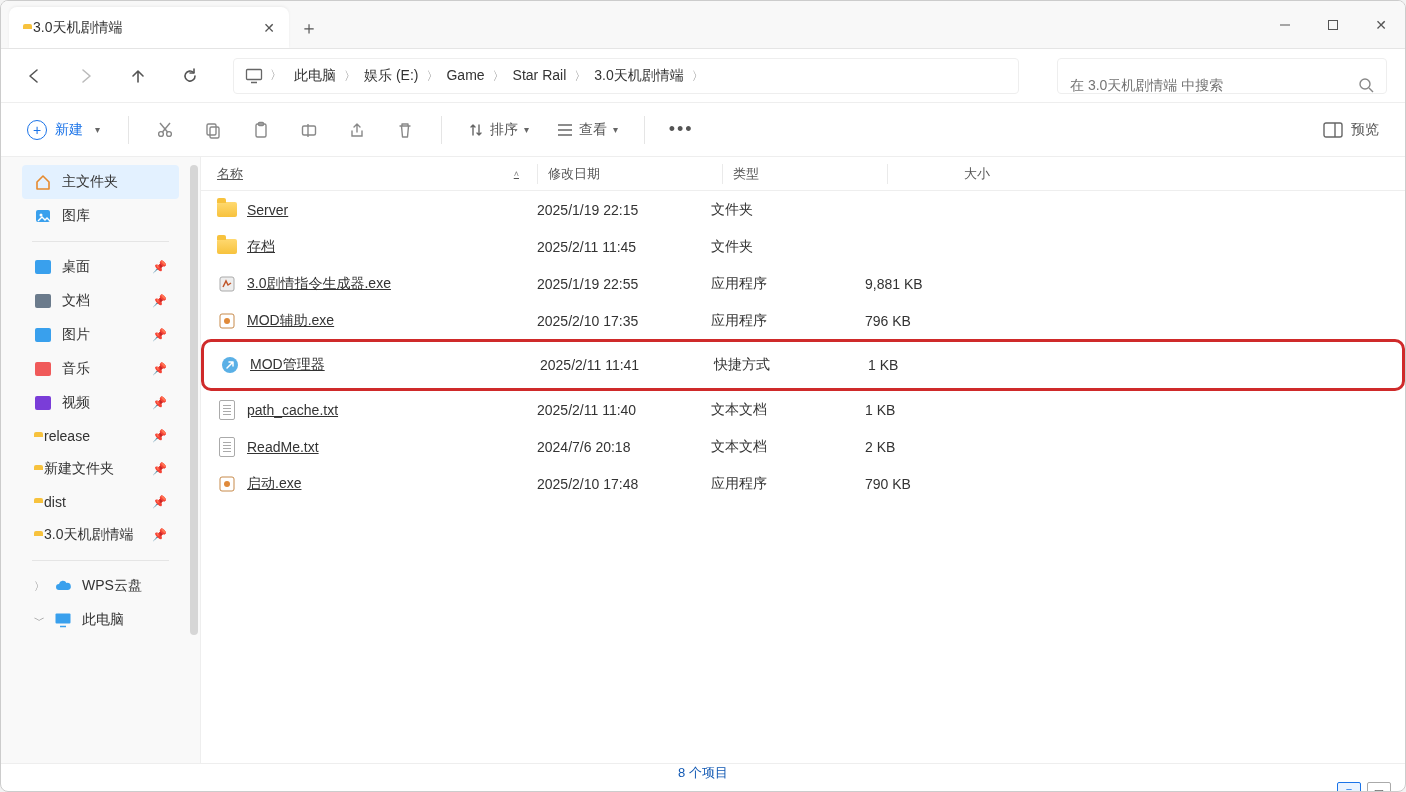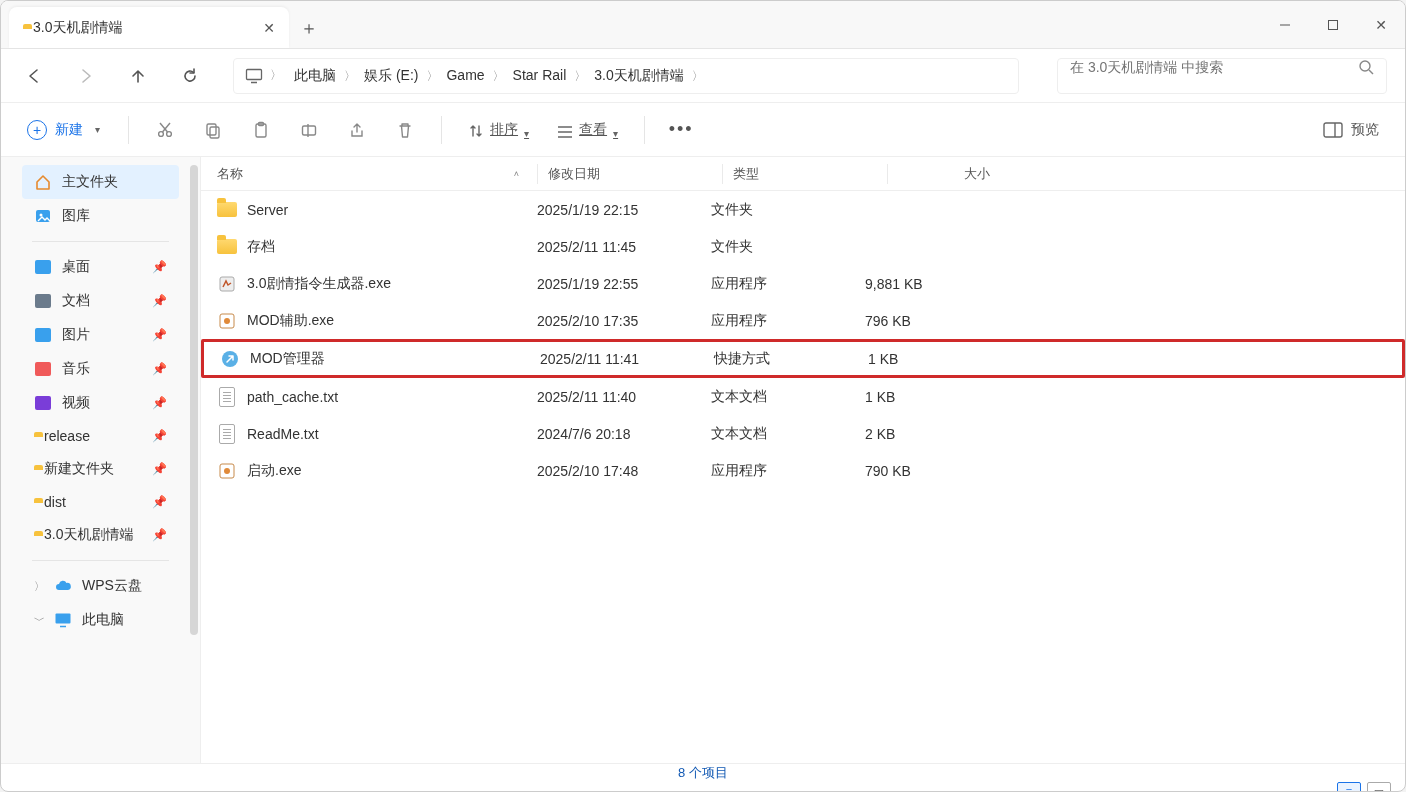--- a/index.html
+++ b/index.html
@@ -10,51 +10,51 @@
 .tab .close { margin-left:auto; color:#555; font-size:14px; }
 .new-tab { width:40px; display:flex; align-items:center; justify-content:center; color:#555; font-size:18px; margin-top:6px; }
 .win-controls { margin-left:auto; display:flex; }
 .win-controls div { width:48px; display:flex; align-items:center; justify-content:center; color:#555; }
 .nav-bar { height:54px; display:flex; align-items:center; padding:0 18px; gap:22px; border-bottom:1px solid #eee; }
 .nav-btn { width:30px; height:30px; display:flex; align-items:center; justify-content:center; color:#555; }
 .nav-btn.disabled { color:#bbb; }
 .breadcrumb { flex:1; height:36px; background:#fff; border:1px solid #eee; border-radius:4px; display:flex; align-items:center; padding:0 8px; gap:4px; margin-left:6px; }
 .crumb { padding:0 8px; color:#333; }
 .crumb-sep { color:#888; font-size:12px; }
-.search-box { width:330px; height:36px; border:1px solid #eee; border-radius:4px; display:flex; align-items:flex-start; padding:0 12px; color:#888; margin-left:16px; }
+.search-box { width:330px; height:36px; border:1px solid #eee; border-radius:4px; display:flex; align-items:flex-end; padding:0 12px; color:#888; margin-left:16px; }
 .search-box input { border:none; outline:none; flex:1; font-size:14px; background:transparent; }
 .search-box .mag { margin-left:auto; color:#888; }
 .toolbar { height:54px; display:flex; align-items:center; padding:0 14px; gap:8px; border-bottom:1px solid #eee; }
 .tool-new { display:flex; align-items:center; gap:8px; padding:6px 12px; border-radius:4px; color:#1a73e8; }
 .tool-new .plus-circ { width:20px; height:20px; border:1.5px solid #1a73e8; border-radius:50%; display:flex; align-items:center; justify-content:center; font-size:14px; line-height:1; color:#1a73e8;}
 .tool-new .chev { color:#666; font-size:10px; margin-left:4px; }
 .tool-sep { width:1px; height:28px; background:#e5e5e5; margin:0 8px; }
 .tool-icon { width:40px; height:36px; display:flex; align-items:center; justify-content:center; color:#888; border-radius:4px; }
-.tool-group { display:flex; align-items:flex-end; gap:6px; padding:0 10px; color:#555;text-decoration:underline; }
+.tool-group { display:flex; align-items:center; gap:6px; padding:0 10px; color:#555; }
 .tool-group .chev { font-size:10px; color:#666; }
 .preview-btn { margin-left:auto; display:flex; align-items:center; gap:8px; color:#555; padding-right:12px; }
 .body-area { flex:1; display:flex; overflow:hidden; }
 .sidebar { width:200px; background:#f9f9f9; border-right:1px solid #eee; padding:8px 21px; overflow-y:auto; position:relative; }
 .side-item { display:flex; align-items:center; gap:10px; padding:8px 12px; border-radius:4px; color:#333; }
 .side-item.selected { background:#e3f1ff; }
 .side-item .pin { margin-left:auto; color:#888; font-size:12px; }
 .side-divider { height:1px; background:#e5e5e5; margin:8px 10px; }
 .side-scrollbar { position:absolute; right:2px; top:8px; width:8px; height:470px; background:#d6d6d6; border-radius:4px; }
 .file-list { flex:1; display:flex; flex-direction:column; overflow:hidden; }
 .list-header { display:flex; height:34px; align-items:center; border-bottom:1px solid #eee; color:#555; font-size:13px; padding-left:16px; }
-.col-name { width:320px; display:flex; align-items:center; gap:10px; }
+.col-name { width:320px; display:flex; align-items:center; gap:10px;text-decoration:underline; }
 .col-date { width:174px; }
 .col-type { width:154px; }
 .col-size { width:110px; padding-right:18px;}
 .hdr-sep { width:1px; height:20px; background:#eaeaea; margin-right:10px; }
 .sort-ind { font-size:9px; color:#888; margin-left:auto; margin-right:18px; }
 .rows { flex:1; overflow-y:auto; }
 .row { display:flex; align-items:center; height:37px; padding-left:16px; color:#333; }
 .row .col-name { display:flex; align-items:center; gap:10px; }
-.row.highlight { border:3px solid #cf2a2a; border-radius:2px; height:39px; }
+.row.highlight { border:3px solid #cf2a2a; border-radius:10px; height:52px; }
 .file-icon { width:20px; height:18px; display:flex; align-items:center; justify-content:center; font-size:16px; }
 .folder-ic { width:20px; height:15px; background:linear-gradient(#ffd970,#f7c23d); border-radius:2px; position:relative; }
 .folder-ic:before { content:""; position:absolute; top:-4px; left:0; width:9px; height:5px; background:#f7c23d; border-radius:2px 2px 0 0; }
 .txt-ic { width:16px; height:20px; border:1px solid #aaa; border-radius:2px; background:#fff; position:relative; }
 .txt-ic:before { content:""; position:absolute; left:3px; top:4px; right:3px; height:1px; background:#aaa; box-shadow:0 3px 0 #aaa,0 6px 0 #aaa,0 9px 0 #aaa; }
 .status-bar { height:28px; border-top:1px solid #eee; display:flex; align-items:center; padding:0 14px; font-size:13px; color:#1259b3;flex-direction:column; }
 .status-right { margin-left:auto; display:flex; gap:6px; }
 .view-btn { width:24px; height:18px; border:1px solid #aaa; border-radius:2px; display:flex; align-items:center; justify-content:center; font-size:11px; color:#666; }
 .view-btn.active { border-color:#1a73e8; background:#eaf3ff; color:#1a73e8; }
 svg { display:block; }

